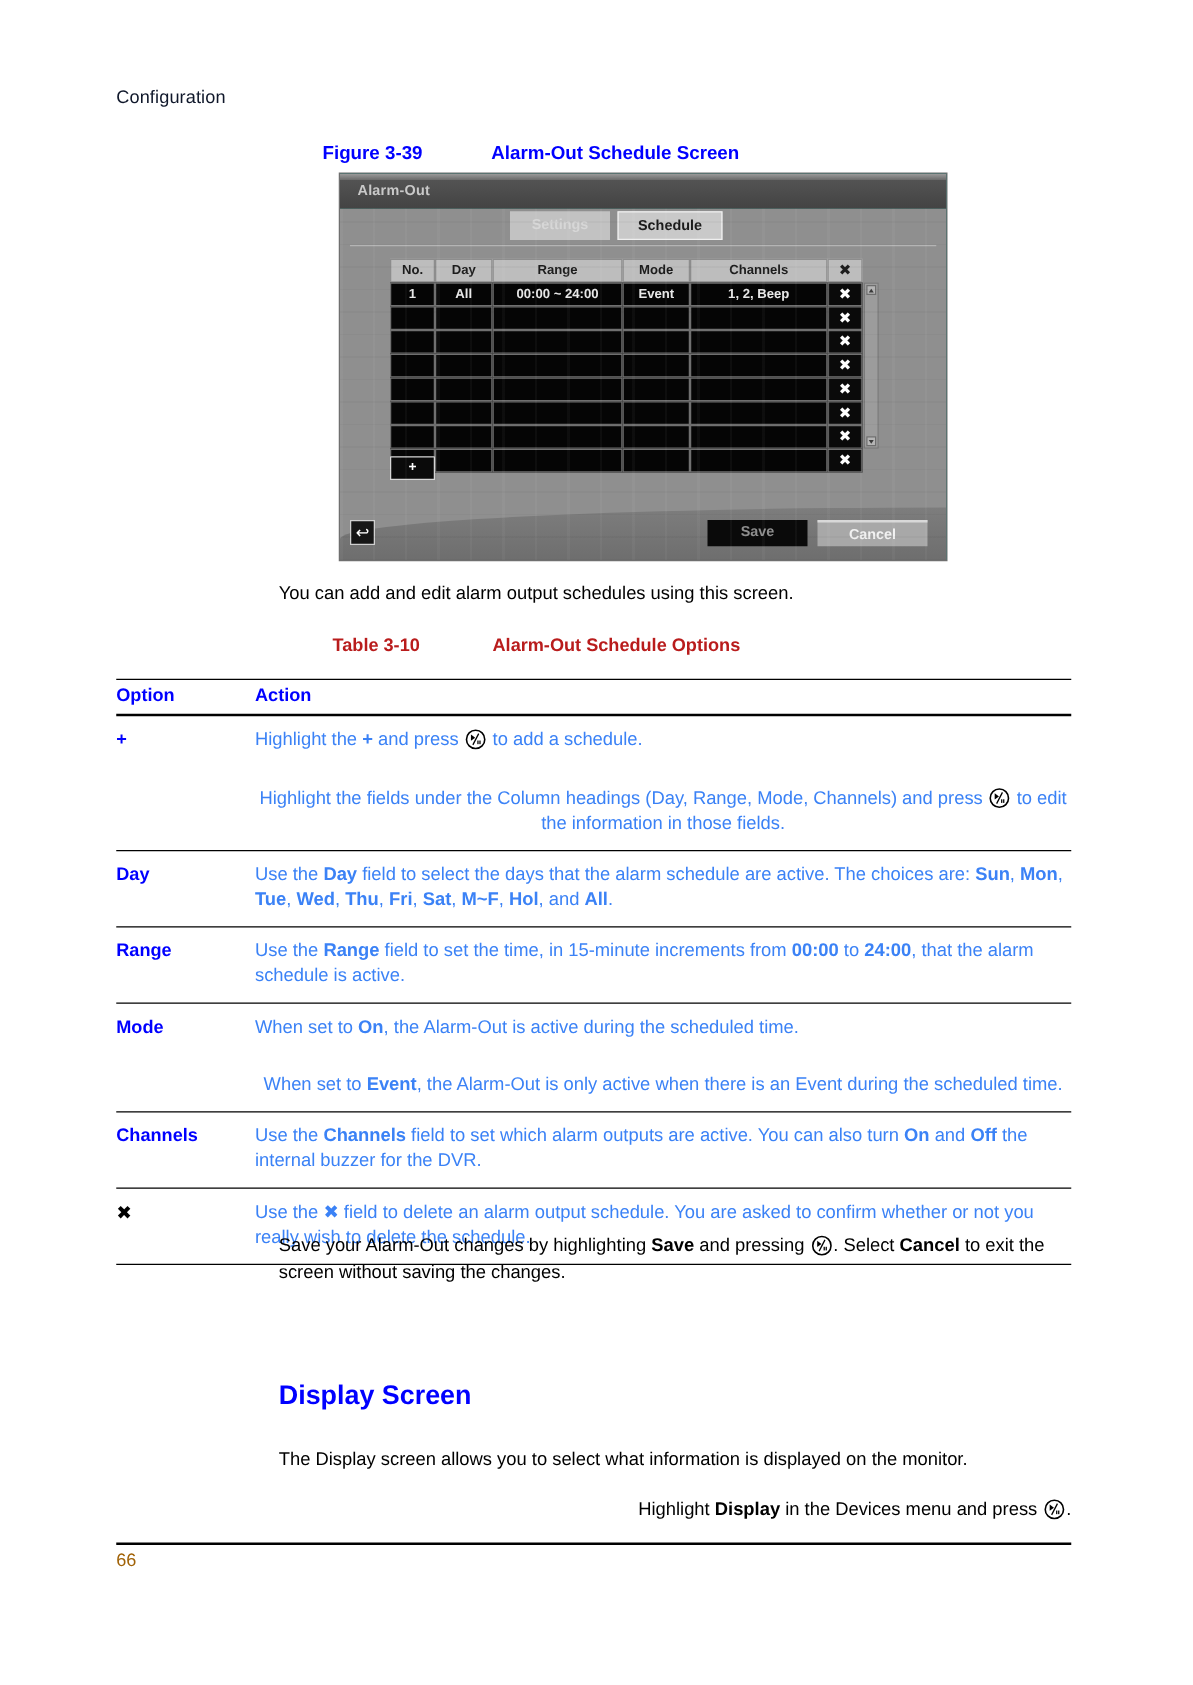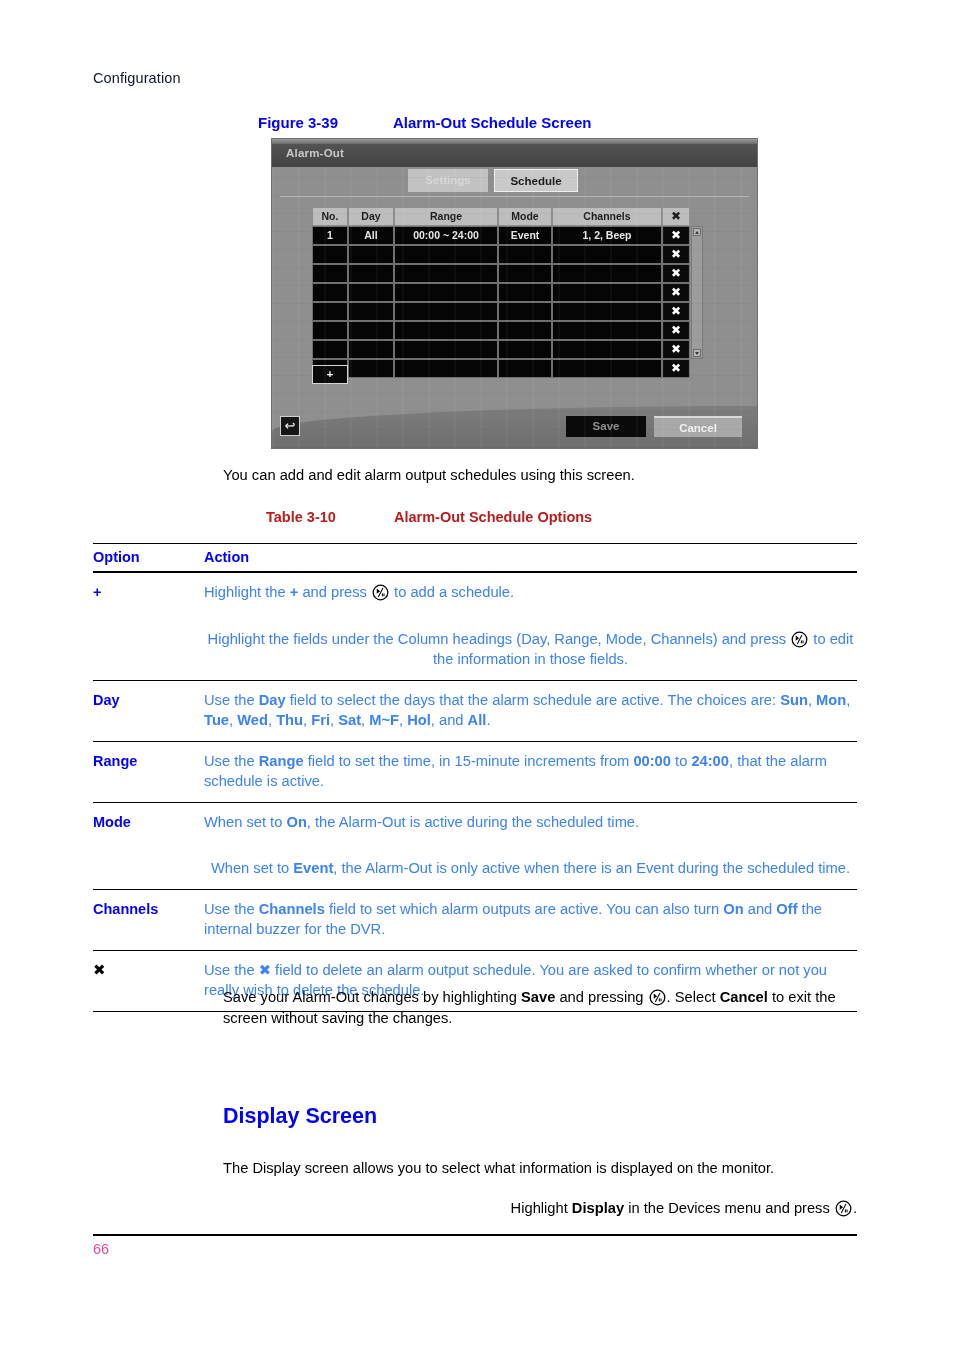--- a/index.html
+++ b/index.html
@@ -240,21 +240,21 @@
   .section-h1{
     position:absolute; left:223px; top:1104px;
     font-size:21.5px; font-weight:bold; color:#0000ff;
   }
 
   
   .footer-rule{
     position:absolute; left:93px; top:1234px; width:764px; height:1.6px; background:#000;
   }
   .page-num{
-    position:absolute; left:93px; top:1241px; font-size:14.5px; color:#ec4899;
+    position:absolute; left:93px; top:1241px; font-size:14.5px; color:#a16207;
   }
 
   
   .pp-icon{
     display:inline-block;
     width:17px; height:17px;
     vertical-align:-4px;
     margin:0 1px;
   }
   .xmark{ font-family:"DejaVu Sans", sans-serif; font-weight:bold; }

